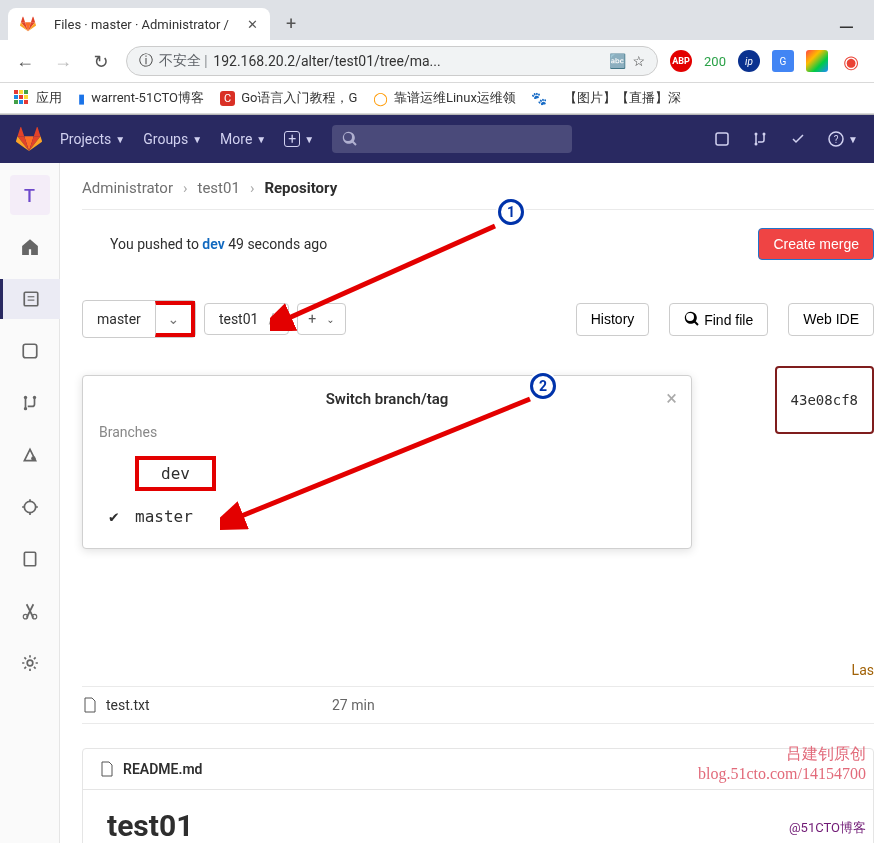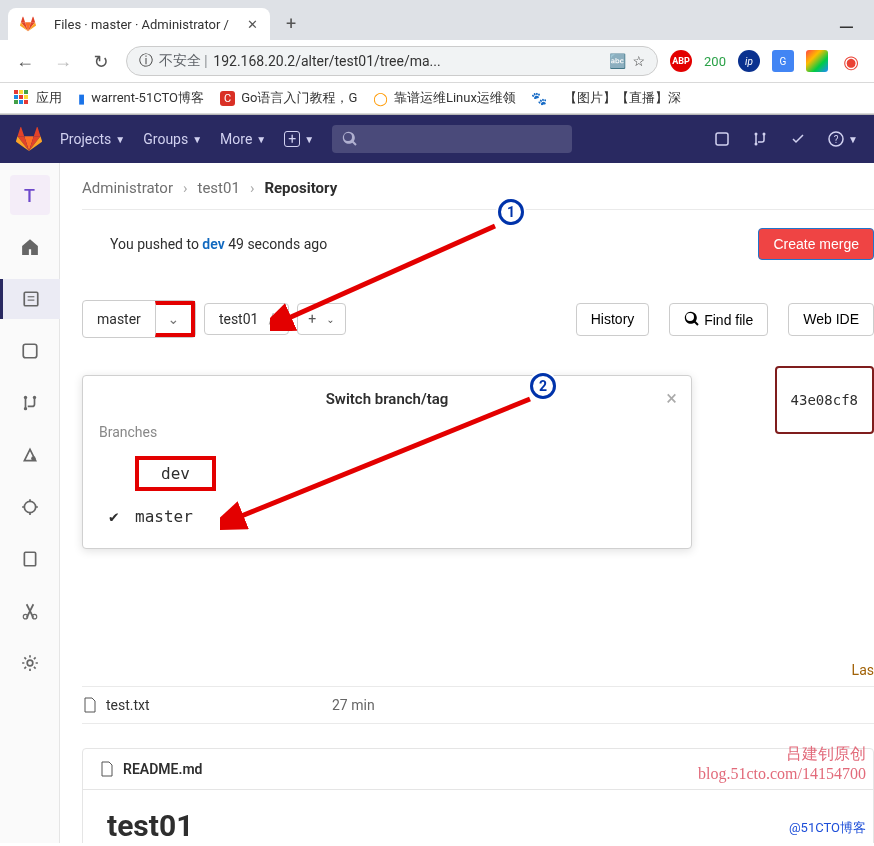--- a/index.html
+++ b/index.html
@@ -95,21 +95,21 @@
 
 .readme-card { border: 1px solid #e5e5e5; border-radius: 4px; margin-top: 24px; }
 .readme-head { display: flex; align-items: center; gap: 8px; padding: 12px 16px; border-bottom: 1px solid #e5e5e5; font-weight: 600; }
 .readme-body { padding: 18px 24px; }
 .readme-body h1 { font-size: 30px; border-bottom: 1px solid #eaeaea; padding-bottom: 10px; }
 
 
 .anno-circle { position: absolute; width: 26px; height: 26px; border: 3px solid #0033aa; border-radius: 50%; background: #fff; color: #0033aa; font-weight: bold; display: flex; align-items: center; justify-content: center; z-index: 30; font-size: 14px; box-shadow: 0 0 0 2px #fff; }
 .arrow { position: absolute; z-index: 25; }
 .watermark { position: absolute; right: 8px; bottom: 60px; text-align: right; color: #e26a7a; font-family: serif; font-size: 16px; z-index: 5; }
-.blog-wm { position: absolute; right: 8px; bottom: 6px; color: #1d4ed8; font-size: 13px; z-index: 5; }
+.blog-wm { position: absolute; right: 8px; bottom: 6px; color: #701a75; font-size: 13px; z-index: 5; }
 
 svg.icon { width: 16px; height: 16px; fill: currentColor; }
 </style>
 </head>
 <body>
 
 <div class="browser-chrome">
   <div class="tab-strip">
     <div class="tab">
       <svg class="favicon" viewBox="0 0 24 24">

